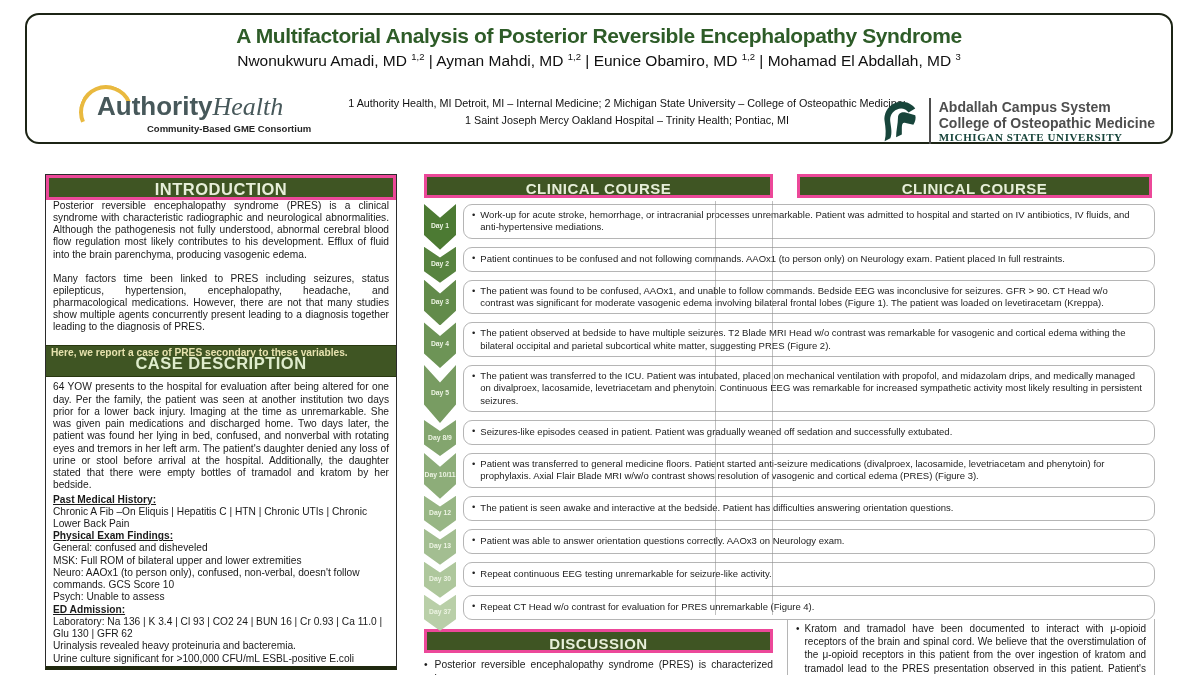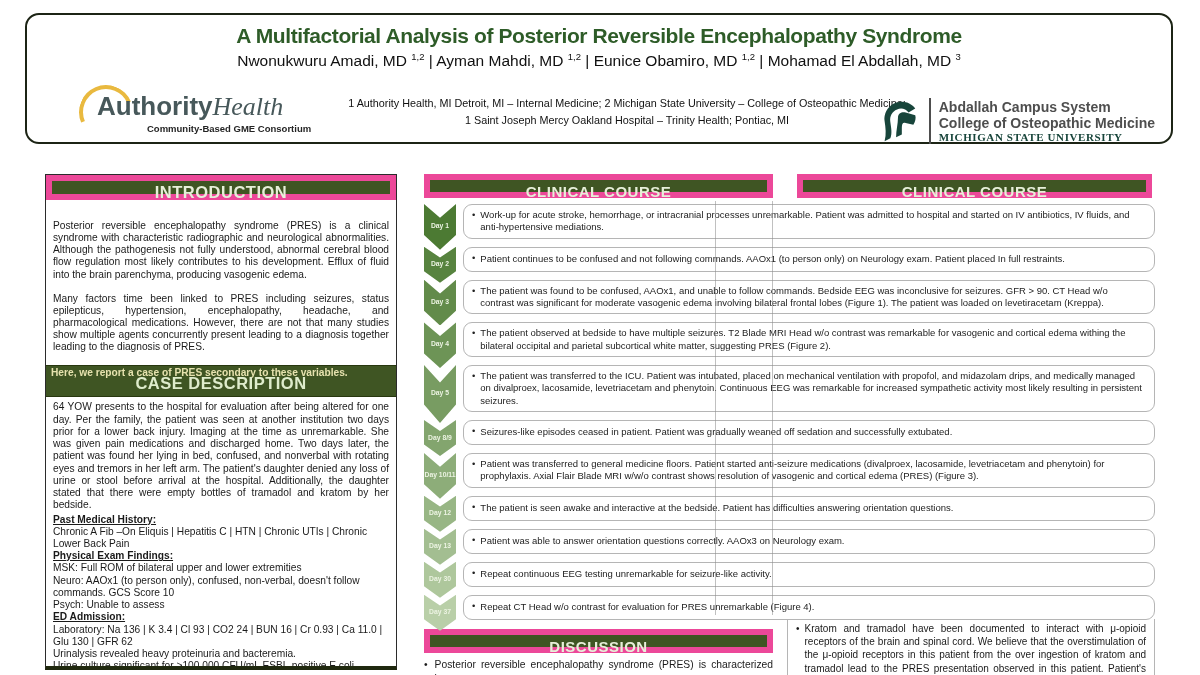--- a/index.html
+++ b/index.html
@@ -23,28 +23,28 @@
   .aword{position:absolute;left:34px;top:-4px;font-size:26px;color:#47585a;white-space:nowrap;}
   .aword .w1{font-weight:bold;}
   .aword .w2{font-family:"Liberation Serif",serif;font-style:italic;}
   .atag{position:absolute;left:84px;top:28px;font-size:9.5px;font-weight:bold;color:#242424;white-space:nowrap;}
   
   .msu-logo{position:absolute;right:16px;top:83px;display:flex;align-items:center;gap:8px;}
   .msu-div{width:2px;height:46px;background:#4e4e4e;}
   .msu-l1,.msu-l2{font-size:14px;font-weight:bold;color:#4e4e4e;line-height:1.15;}
   .msu-l3{font-size:11px;font-weight:bold;color:#18453b;font-family:"Liberation Serif",serif;letter-spacing:0.6px;}
   
-  .g-bar{background:#3f5523;border:6px solid #ec4899;color:#e7efd9;text-align:center;
+  .g-bar{background:#3f5523;border:3px solid #ec4899;color:#e7efd9;text-align:center;
     font-weight:bold;box-sizing:border-box;}
   
   .left-col{position:absolute;left:45px;top:174px;width:352px;height:496px;
     border:1px solid #2b2b2b;border-bottom:4px solid #20290f;background:#fff;
     box-sizing:border-box;overflow:hidden;}
   .intro-bar{height:25px;font-size:16.5px;padding-top:2px;letter-spacing:0.5px;}
-  .intro-text{padding:20px 7px 0 7px;font-size:10.2px;line-height:1.19;text-align:justify;}
+  .intro-text{padding:0 7px 0 7px;font-size:10.2px;line-height:1.19;text-align:justify;}
   .intro-text p{margin:0 0 12px 0;}
   .case-bar{position:relative;height:30px;background:#3f5523;border-top:1px solid #28370f;border-bottom:1px solid #28370f;}
   .case-note{position:absolute;top:1px;left:5px;font-size:10.2px;font-weight:bold;color:#e6e2ae;white-space:nowrap;}
   .case-title{position:absolute;top:8px;left:0;width:100%;text-align:center;
     font-size:16.5px;font-weight:bold;color:#dfeccc;letter-spacing:0.5px;}
   .case-text{padding:4px 7px;font-size:10.2px;line-height:1.2;}
   .case-par{margin:0 0 2px 0;text-align:justify;}
   .case-h{font-weight:bold;text-decoration:underline;}
   .case-line{text-align:left;}
   
@@ -117,20 +117,21 @@
     </div>
   <div class="case-bar">
     <div class="case-note">Here, we report a case of PRES secondary to these variables.</div>
     <div class="case-title">CASE DESCRIPTION</div>
   </div>
   <div class="case-text">
       <div class="case-par">64 YOW presents to the hospital for evaluation after being altered for one day. Per the family, the patient was seen at another institution two days prior for a lower back injury. Imaging at the time as unremarkable. She was given pain medications and discharged home. Two days later, the patient was found her lying in bed, confused, and nonverbal with rotating eyes and tremors in her left arm. The patient's daughter denied any loss of urine or stool before arrival at the hospital. Additionally, the daughter stated that there were empty bottles of tramadol and kratom by her bedside.</div>
       <div class="case-h">Past Medical History:</div>
       <div class="case-line">Chronic A Fib –On Eliquis | Hepatitis C | HTN | Chronic UTIs | Chronic Lower Back Pain</div>
       <div class="case-h">Physical Exam Findings:</div>
+      <div class="case-line">General: confused and disheveled</div>
       <div class="case-line">MSK: Full ROM of bilateral upper and lower extremities</div>
       <div class="case-line">Neuro: AAOx1 (to person only), confused, non-verbal, doesn't follow commands. GCS Score 10</div>
       <div class="case-line">Psych: Unable to assess</div>
       <div class="case-h">ED Admission:</div>
       <div class="case-line">Laboratory:  Na 136 | K 3.4 | Cl 93 | CO2 24 | BUN 16 | Cr 0.93 | Ca 11.0 | Glu 130 | GFR 62</div>
       <div class="case-line">Urinalysis revealed heavy proteinuria and bacteremia.</div>
       <div class="case-line">Urine culture significant for &gt;100,000 CFU/mL ESBL-positive E.coli</div>
     </div>
 </div>
 

